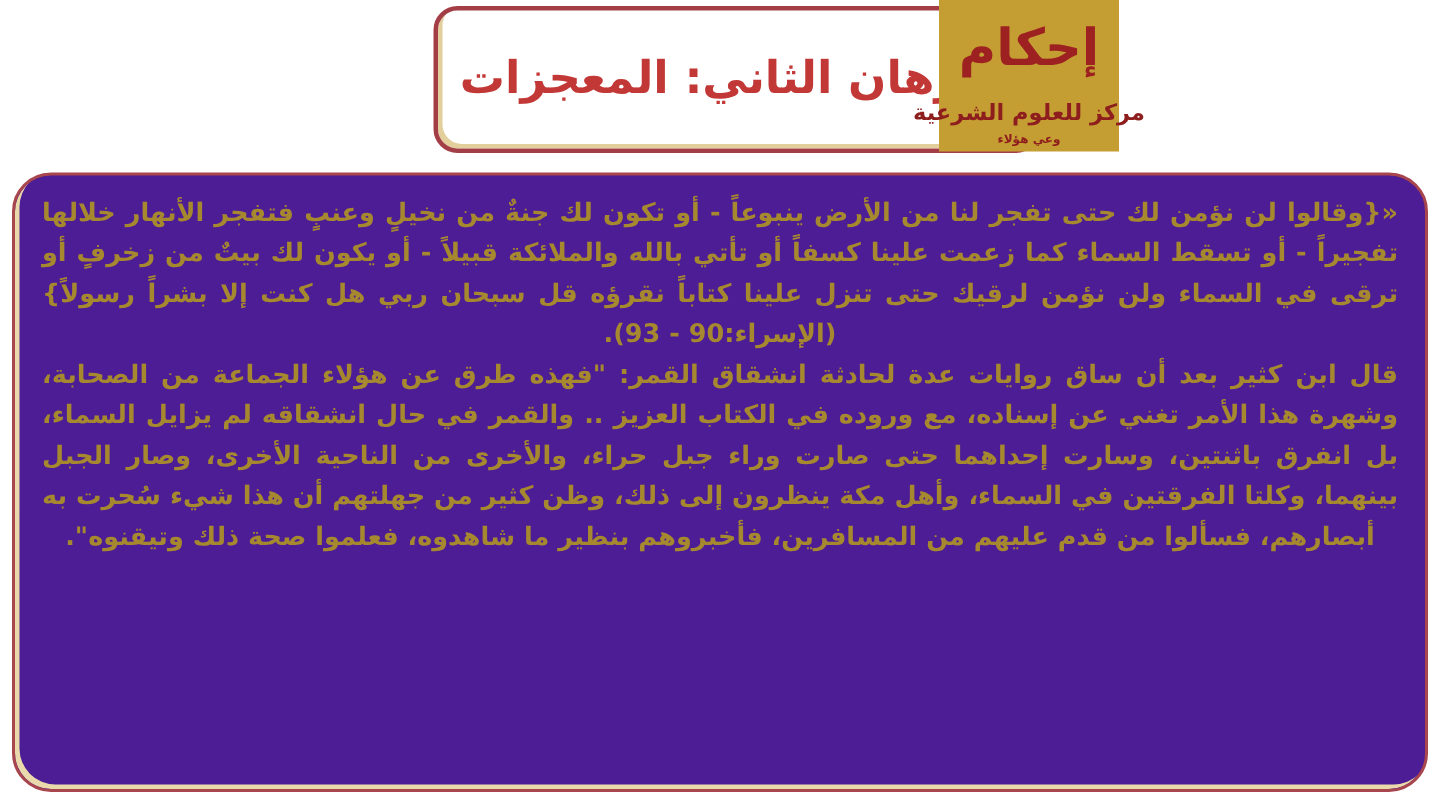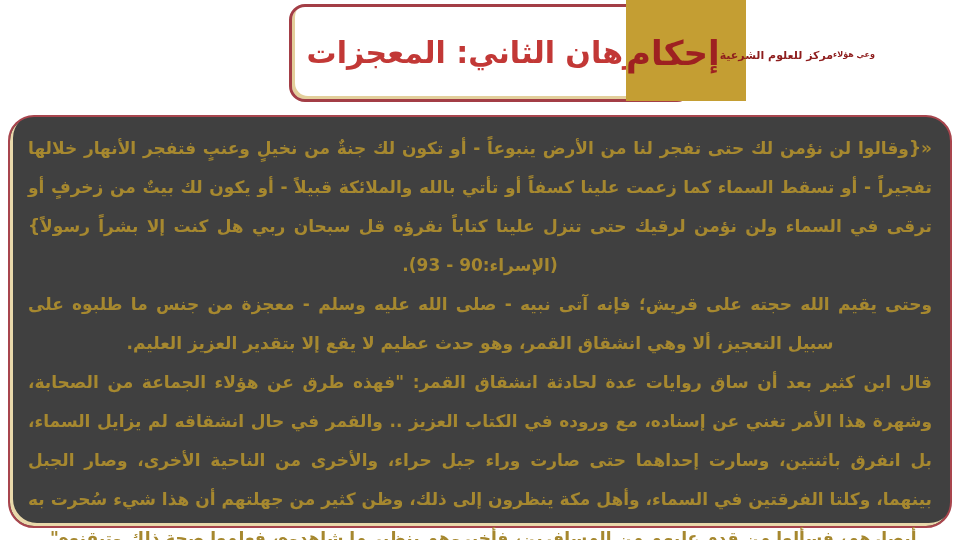--- a/index.html
+++ b/index.html
@@ -19,21 +19,21 @@
     background:#ffffff;
     display:flex;flex-direction:column;align-items:center;justify-content:center;
     direction:rtl;text-align:center;
     color:#c23836;font-weight:bold;font-size:30px;line-height:42px;
   }
 
   
   .logo{
     position:absolute;top:0;right:14px;width:120px;height:101px;
     background:#c49e33;
-    display:flex;flex-direction:row;align-items:center;justify-content:flex-start;
+    display:flex;flex-direction:column;align-items:center;justify-content:flex-start;
     padding-top:4px;box-sizing:border-box;margin-left:24px;
   }
   .logo-mark{position:relative;height:56px;display:flex;align-items:center;justify-content:center;}
   .logo-word{
     color:#9e2121;font-weight:bold;font-size:34px;line-height:50px;
     letter-spacing:1px;
   }
   .dome-icon{
     position:absolute;left:-16px;top:6px;width:16px;height:18px;
   }
@@ -42,38 +42,38 @@
     margin:0 auto;
   }
   .dome-icon .finial{
     width:2px;height:4px;background:#ffffff;margin:0 auto;
   }
   .dome-icon .book{
     width:16px;height:4px;background:#ffffff;margin-top:1px;
     border-radius:0 0 3px 3px;
   }
   .logo-sub{
-    color:#8e1d1d;font-weight:bold;font-size:11px;margin-top:6px;
+    color:#8e1d1d;font-weight:bold;font-size:15px;margin-top:6px;
     direction:rtl;white-space:nowrap;
   }
   .logo-tag{
     color:#8e1d1d;font-weight:bold;font-size:8px;margin-top:4px;
     direction:rtl;white-space:nowrap;
   }
 
   
   .content-box{
     position:absolute;left:8px;top:115px;width:944px;height:413px;
     box-sizing:border-box;
     border:2px solid #a8454d;border-radius:26px;
     box-shadow:inset 3px -3px 0 #e9d9ab;
-    background:#404040;
+    background:#4c1d95;
     padding:12px 18px 10px 18px;
     direction:rtl;
-    color:#a6882f;font-weight:bold;font-size:17px;line-height:39px;
+    color:#a6882f;font-weight:bold;font-size:17px;line-height:27px;
   }
   .content-box p{
     margin:0;
     text-align:justify;
     text-align-last:center;
   }
 </style>
 </head>
 <body>
 
@@ -91,17 +91,16 @@
         <span class="book"></span>
       </span>
       <span class="logo-word">إحكام</span>
     </div>
     <div class="logo-sub">مركز للعلوم الشرعية</div>
     <div class="logo-tag">وعي هؤلاء</div>
   </div>
 
   <div class="content-box">
     <p>«{وقالوا لن نؤمن لك حتى تفجر لنا من الأرض ينبوعاً - أو تكون لك جنةٌ من نخيلٍ وعنبٍ فتفجر الأنهار خلالها تفجيراً - أو تسقط السماء كما زعمت علينا كسفاً أو تأتي بالله والملائكة قبيلاً - أو يكون لك بيتٌ من زخرفٍ أو ترقى في السماء ولن نؤمن لرقيك حتى تنزل علينا كتاباً نقرؤه قل سبحان ربي هل كنت إلا بشراً رسولاً} (الإسراء:90 - 93).</p>
-    <p>وحتى يقيم الله حجته على قريش؛ فإنه آتى نبيه - صلى الله عليه وسلم - معجزة من جنس ما طلبوه على سبيل التعجيز، ألا وهي انشقاق القمر، وهو حدث عظيم لا يقع إلا بتقدير العزيز العليم.</p>
     <p>قال ابن كثير بعد أن ساق روايات عدة لحادثة انشقاق القمر: "فهذه طرق عن هؤلاء الجماعة من الصحابة، وشهرة هذا الأمر تغني عن إسناده، مع وروده في الكتاب العزيز .. والقمر في حال انشقاقه لم يزايل السماء، بل انفرق باثنتين، وسارت إحداهما حتى صارت وراء جبل حراء، والأخرى من الناحية الأخرى، وصار الجبل بينهما، وكلتا الفرقتين في السماء، وأهل مكة ينظرون إلى ذلك، وظن كثير من جهلتهم أن هذا شيء سُحرت به أبصارهم، فسألوا من قدم عليهم من المسافرين، فأخبروهم بنظير ما شاهدوه، فعلموا صحة ذلك وتيقنوه".</p>
   </div>
 
 </div>
 
 </body></html>

